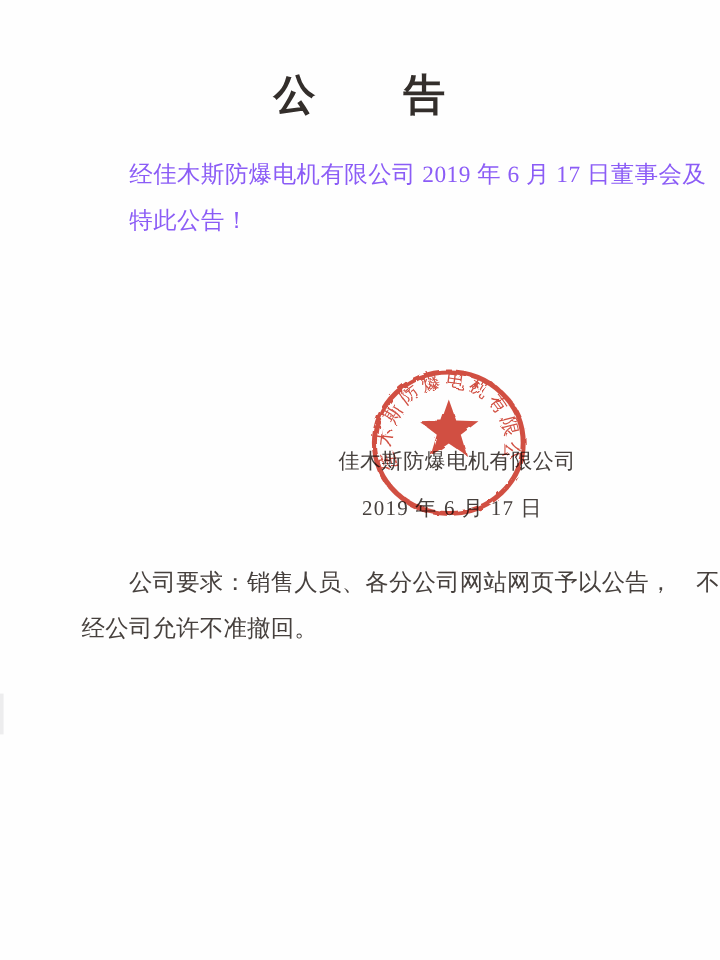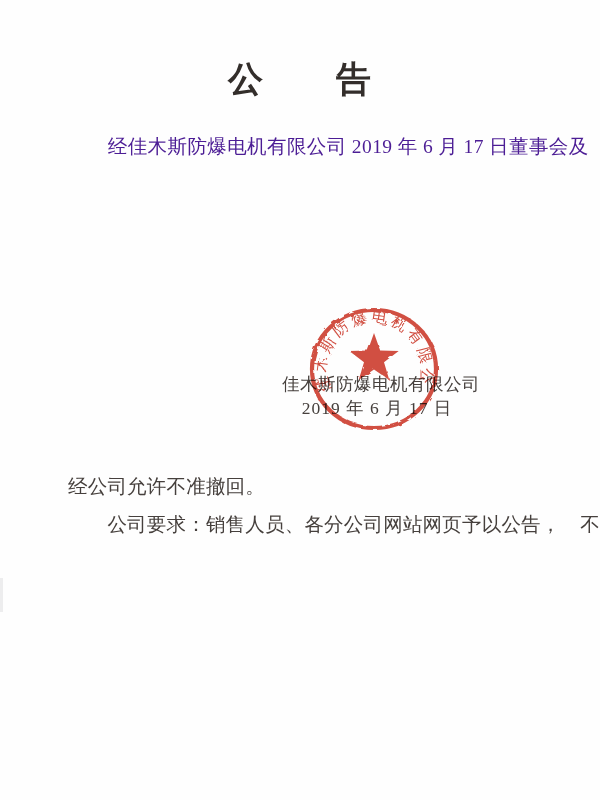--- a/index.html
+++ b/index.html
@@ -25,41 +25,42 @@
     font-weight: 700;
     color: #332e2b;
     letter-spacing: 1px;
   }
   .body-para {
     position: absolute;
     left: 68px;
     top: 128px;
     width: 500px;
     font-size: 19.5px;
-    color: #4c1d95;
+    color: #8b5cf6;
     letter-spacing: 0.4px;
   }
   .body-para .line, .note .line {
     height: 37.5px;
     line-height: 37.5px;
     white-space: pre;
   }
   .signature {
     position: absolute;
     left: 282px;
     top: 372px;
     width: 190px;
     color: #46403d;
   }
   .sig-company {
     font-size: 17.5px;
     letter-spacing: 0.5px;
     white-space: pre;
   }
   .sig-date {
+    margin-top: 15px;
     text-align: center;
     font-size: 17.5px;
     letter-spacing: 1px;
     white-space: pre;
   }
   .note {
     position: absolute;
     left: 68px;
     top: 468px;
     width: 500px;
@@ -89,20 +90,21 @@
 </style>
 </head>
 <body>
 
 <div class="page">
 
   <h1 class="title">公　　告</h1>
 
   <div class="body-para">
     <div class="line">　　经佳木斯防爆电机有限公司 2019 年 6 月 17 日董事会及</div>
+    <div class="line">　　特此公告！</div>
   </div>
 
   <div class="signature">
     <div class="sig-company">佳木斯防爆电机有限公司</div>
     <div class="sig-date">2019 年 6 月 17 日</div>
   </div>
 
   <svg class="seal" viewBox="0 0 142 136" xmlns="http://www.w3.org/2000/svg">
     <defs>
       <filter id="rough" x="-10%" y="-10%" width="120%" height="120%">
@@ -114,19 +116,19 @@
     <g filter="url(#rough)">
       <ellipse cx="70" cy="66" rx="62" ry="59" fill="none" stroke-width="4.2" stroke="#cb3526"></ellipse>
       <polygon points="70,30 76.2,47.5 94.7,48 80,59.2 85.3,77 70,66.5 54.7,77 60,59.2 45.3,48 63.8,47.5" fill="#cb3526"></polygon>
       <text font-size="15.5" letter-spacing="3.2" font-family="Liberation Serif, DejaVu Serif, serif" fill="#cb3526">
         <textPath href="#seal-arc" startOffset="2">佳木斯防爆电机有限公司</textPath>
       </text>
     </g>
   </svg>
 
   <div class="note">
+    <div class="line">　　公司要求：销售人员、各分公司网站网页予以公告，　不</div>
     <div class="line">经公司允许不准撤回。</div>
-    <div class="line">　　公司要求：销售人员、各分公司网站网页予以公告，　不</div>
   </div>
 
   <div class="scan-smudge"></div>
 
 </div>
 
 </body></html>

